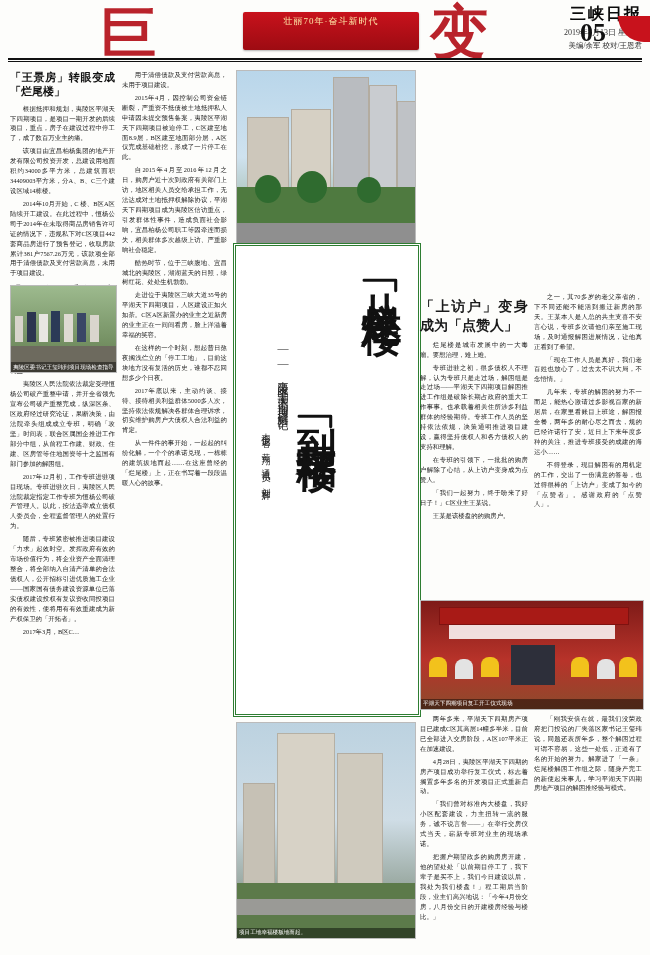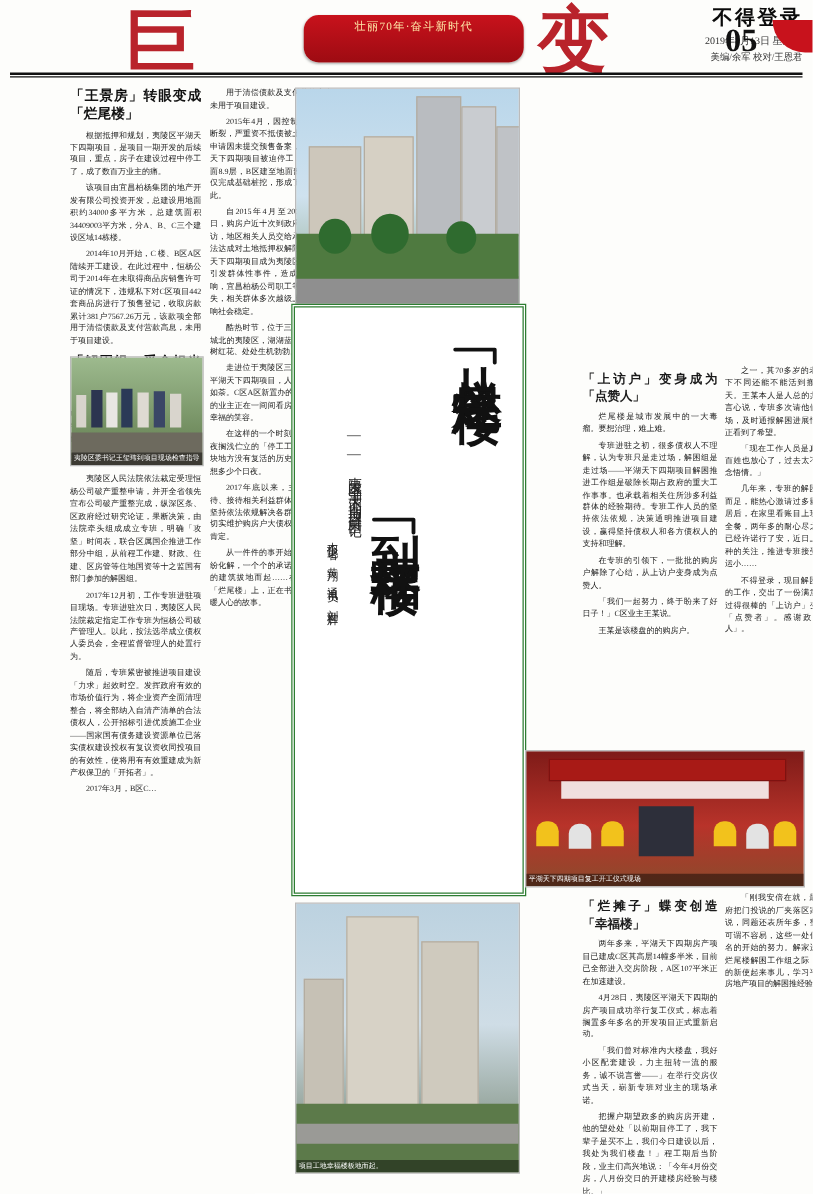--- a/index.html
+++ b/index.html
@@ -17,41 +17,41 @@
   .masthead{position:absolute;left:0;top:0;width:650px;height:60px;}
   .mh-big{
     position:absolute;left:100px;top:-4px;font-size:56px;color:#b4111a;
     font-family:"Liberation Serif",serif;font-weight:bold;letter-spacing:2px;
     opacity:.92;
   }
   .mh-big2{position:absolute;left:430px;top:-6px;font-size:58px;color:#b4111a;font-weight:bold;opacity:.92;}
   .mh-banner{
     position:absolute;left:243px;top:12px;width:176px;height:38px;
     background:linear-gradient(180deg,#c8121c,#9d0b12);
-    border-radius:12px;color:#fff;text-align:center;
+    border-radius:2px;color:#fff;text-align:center;
     box-shadow:0 1px 2px rgba(0,0,0,.3);
   }
   .mh-banner .l1{font-size:9px;letter-spacing:1px;padding-top:3px;color:#ffe9a8;}
   .mh-banner .l2{font-size:17px;font-weight:bold;letter-spacing:4px;line-height:20px;color:#fff;}
   .mh-right{position:absolute;right:8px;top:4px;text-align:right;}
   .mh-logo{font-size:16px;font-weight:bold;color:#0a0a0a;letter-spacing:2px;border:0;}
   .mh-date{font-size:8px;color:#333;margin-top:2px;}
   .mh-credit{font-size:7.5px;color:#333;margin-top:3px;}
   .mh-pageno{
     position:absolute;right:12px;top:18px;font-size:26px;font-weight:bold;color:#111;
   }
   .mh-blob{
     position:absolute;right:-2px;top:16px;width:34px;height:26px;
     background:#c8121c;border-radius:0 0 0 26px;
   }
   .mh-rule{position:absolute;left:8px;top:58px;width:634px;height:2px;background:#111;}
   .mh-rule2{position:absolute;left:8px;top:61px;width:634px;height:1px;background:#111;}
 
   
-  .col{position:absolute;font-size:6.4px;line-height:1.55;text-align:justify;color:#1a1a1a;margin-left:46px;}
+  .col{position:absolute;font-size:6.4px;line-height:1.55;text-align:justify;color:#1a1a1a;}
   .hd{
     font-family:"Liberation Sans",sans-serif;
     font-weight:bold;color:#111;
   }
   .ptext p{margin:0 0 3px 0;text-indent:2em;}
 
   
   #c1{left:10px;top:70px;width:105px;height:875px;}
   #c1 .hd{font-size:11px;margin-bottom:5px;line-height:1.3;}
   .photo{background:#9aa;position:relative;overflow:hidden;border:1px solid #bbb;}
@@ -84,21 +84,21 @@
     right:128px;top:96px;font-size:11px;letter-spacing:3px;color:#222;font-weight:normal;
   }
   .vt-sub2{
     right:146px;top:180px;font-size:9px;letter-spacing:2px;color:#222;font-weight:normal;
   }
 
   
   #c4{left:420px;top:70px;width:108px;}
   #c5{left:534px;top:70px;width:108px;}
 
-  .sec-hd{font-family:Liberation Mono, monospace;font-weight:bold;font-size:10px;line-height:1.35;margin:6px 0 4px 0;}
+  .sec-hd{font-family:Liberation Serif, serif;font-weight:bold;font-size:14px;line-height:1.35;margin:6px 0 4px 0;}
 
   
   .ph-sky{background:linear-gradient(180deg,#b9d6ea 0%,#cfe2ef 40%,#9fb6a4 70%,#6f8a63 100%);}
   .ph-bld{position:absolute;background:#cfc9bd;border:1px solid #b3aca0;}
   .ph-road{position:absolute;background:#8d8d8d;}
   .ph-green{position:absolute;background:#4e7a3c;}
   .ph-tree{position:absolute;background:#2f6b2f;border-radius:50%;}
 </style>
 </head>
 <body>
@@ -107,21 +107,21 @@
 
   <div class="masthead">
     <div class="mh-big">巨</div>
     <div class="mh-big2">变</div>
 
     <div class="mh-banner">
       <div class="l1">壮丽70年·奋斗新时代</div>
     </div>
 
     <div class="mh-right">
-      <div class="mh-logo">不得登录</div>
+      <div class="mh-logo">三峡日报</div>
       <div class="mh-date">2019年8月13日 星期二</div>
       <div class="mh-credit">美编/余军  校对/王恩君</div>
     </div>
     <div class="mh-blob"></div>
     <div class="mh-pageno" style="right:44px;">05</div>
     <div class="mh-rule"></div>
     <div class="mh-rule2"></div>
   </div>
 
   <div class="col" id="c1">
@@ -218,21 +218,20 @@
     <div style="position:absolute;left:34px;top:58px;width:18px;height:20px;background:#e3e3e3;border-radius:8px 8px 0 0;"></div>
     <div style="position:absolute;left:60px;top:56px;width:18px;height:20px;background:#f2c21c;border-radius:8px 8px 0 0;"></div>
     <div style="position:absolute;left:150px;top:56px;width:18px;height:20px;background:#f2c21c;border-radius:8px 8px 0 0;"></div>
     <div style="position:absolute;left:176px;top:58px;width:18px;height:20px;background:#e3e3e3;border-radius:8px 8px 0 0;"></div>
     <div style="position:absolute;left:198px;top:56px;width:18px;height:20px;background:#f2c21c;border-radius:8px 8px 0 0;"></div>
     <div style="position:absolute;left:90px;top:44px;width:44px;height:40px;background:#2d2f3a;"></div>
     <div class="cap">平湖天下四期项目复工开工仪式现场</div>
   </div>
 
   <div class="col" style="left:420px;top:714px;width:108px;">
-    <div class="sec-hd">「烂摊子」蝶变创造「幸福楼」</div>
     <div class="ptext">
       <p>两年多来，平湖天下四期房产项目已建成C区其高层14幢多半米，目前已全部进入交房阶段，A区107平米正在加速建设。</p>
       <p>4月28日，夷陵区平湖天下四期的房产项目成功举行复工仪式，标志着搁置多年多名的开发项目正式重新启动。</p>
       <p>「我们曾对标准内大楼盘，我好小区配套建设，力主扭转一流的服务，诚不说言誉——」在举行交房仪式当天，崭新专班对业主的现场承诺。</p>
       <p>把握户期望政多的购房房开建，他的望处处「以前期目停工了，我下辈子是买不上，我们今日建设以后，我处为我们楼盘！」程工期后当阶段，业主们高兴地说：「今年4月份交房，八月份交日的开建楼房经验与楼比。」</p>
       <p></p>
     </div>
   </div>
 
   <div class="col" id="c5" style="top:292px;width:108px;">

